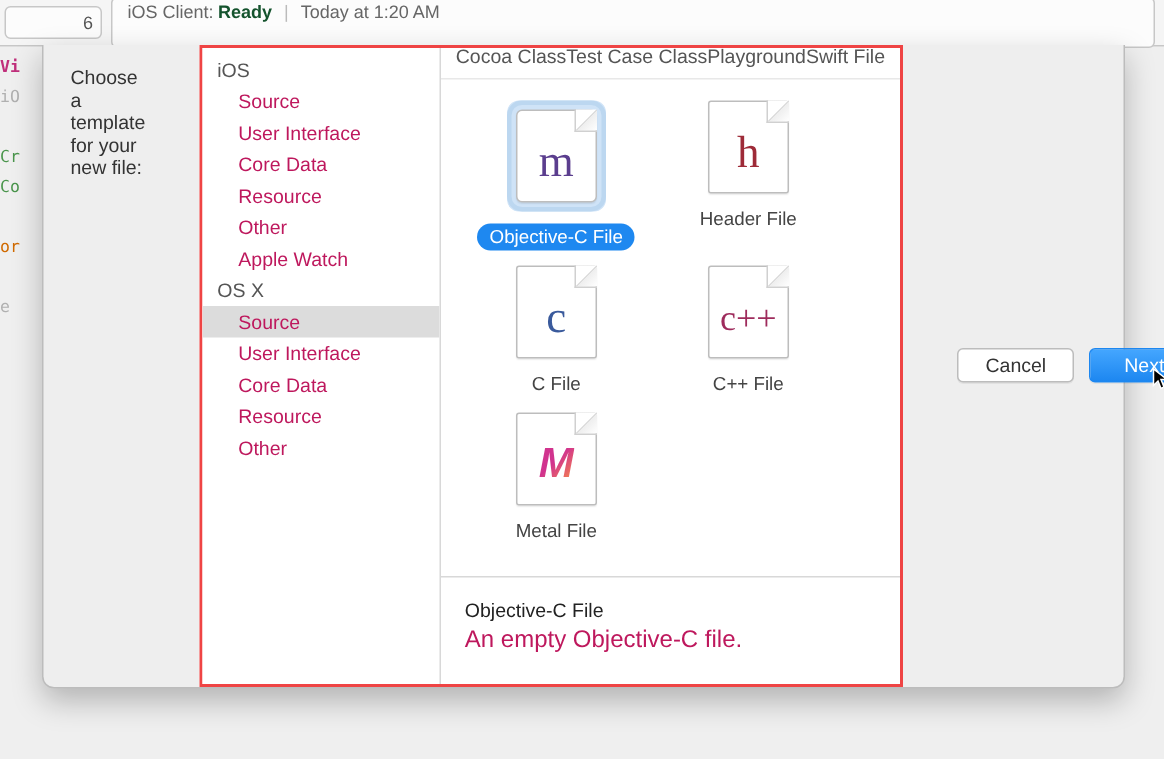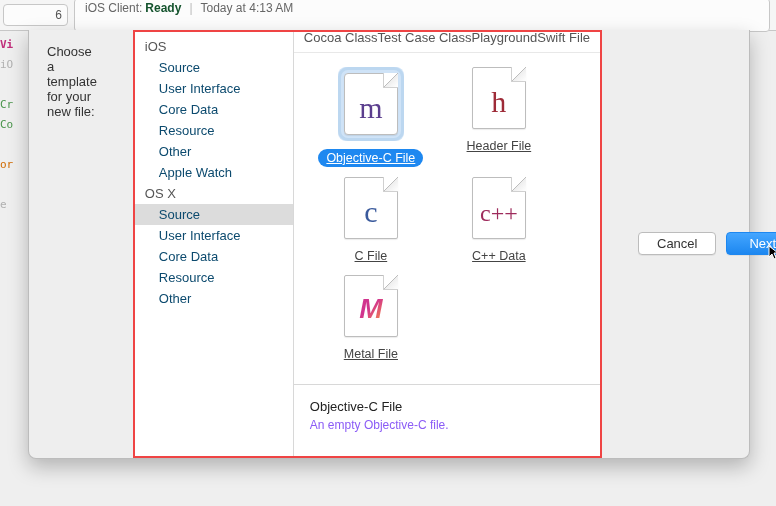--- a/index.html
+++ b/index.html
@@ -118,21 +118,21 @@
     padding-top: 4px;
     font-size: 13px;
   }
   .sidebar .section {
     padding: 3px 10px 3px 10px;
     color: #555;
     font-size: 13px;
   }
   .sidebar .item {
     padding: 3px 10px 3px 24px;
-    color: #0c4a6e;
+    color: #be185d;
     cursor: default;
   }
   .sidebar .item.selected {
     background: #dcdcdc;
   }
 
   
   .template-area {
     flex: 1;
     display: flex;
@@ -226,21 +226,20 @@
   }
 
   .template-item .label {
     margin-top: 8px;
     font-size: 12.5px;
     color: #444;
     text-align: center;
     padding: 2px 8px;
     border-radius: 9px;
     white-space: nowrap;
-    text-decoration: underline;
   }
 
   .template-item.selected .template-icon {
     outline: 3px solid #bcd7f0;
     outline-offset: 3px;
     border-radius: 4px;
     background: #ffffff;
   }
   .template-item.selected .selbg {
     background: #cfe3f7;
@@ -258,22 +257,22 @@
     padding: 14px 16px 16px 16px;
     min-height: 72px;
     box-sizing: border-box;
   }
   .description .title {
     font-size: 13px;
     color: #222;
     margin-bottom: 4px;
   }
   .description .detail {
-    font-size: 12px;
-    color: #8b5cf6;
+    font-size: 16px;
+    color: #be185d;
   }
 
   
   .button-row {
     display: flex;
     align-items: center;
     padding: 12px 18px 14px 18px;
   }
   .button-row .spacer { flex: 1; }
   .btn {
@@ -327,21 +326,21 @@
   </div>
 
 <div class="top-bar">
   <div class="seg-left">
     <span>6</span>
   </div>
   <div class="status-pill">
     <span class="client">iOS Client:</span>
     <span class="ready">Ready</span>
     <span class="pipe">|</span>
-    <span class="time">Today at 4:13 AM</span>
+    <span class="time">Today at 1:20 AM</span>
   </div>
 </div>
 
 <div class="sheet">
 
   <div class="sheet-header">Choose a template for your new file:</div>
 
   <div class="sheet-body">
 
     <div class="sidebar" id="sidebar">
@@ -393,21 +392,21 @@
               </div>
             </div>
             <div class="label">C File</div>
           </div>
           <div class="template-item">
             <div>
               <div class="template-icon">
                 <span class="glyph small col-cpp">c++</span>
               </div>
             </div>
-            <div class="label">C++ Data</div>
+            <div class="label">C++ File</div>
           </div>
           <div class="template-item">
             <div>
               <div class="template-icon">
                 <span class="metal-glyph">M</span>
               </div>
             </div>
             <div class="label">Metal File</div>
           </div>
         </div>

